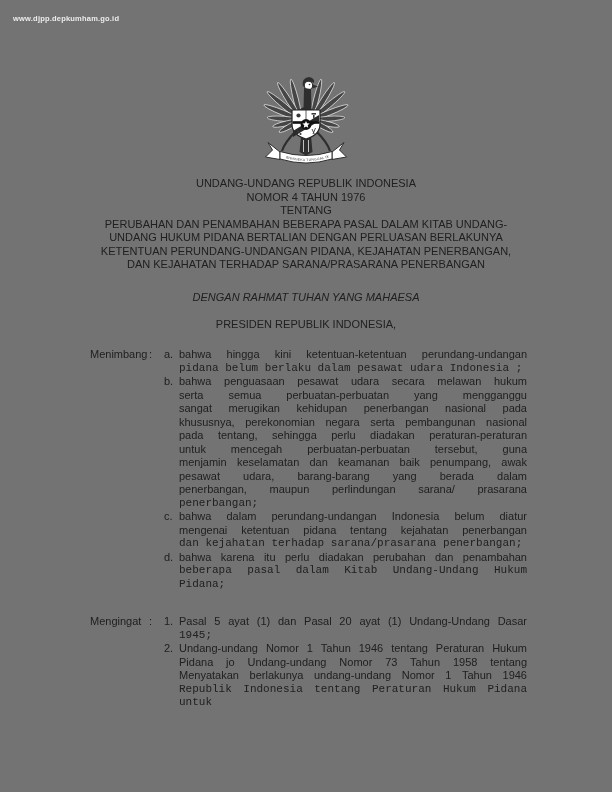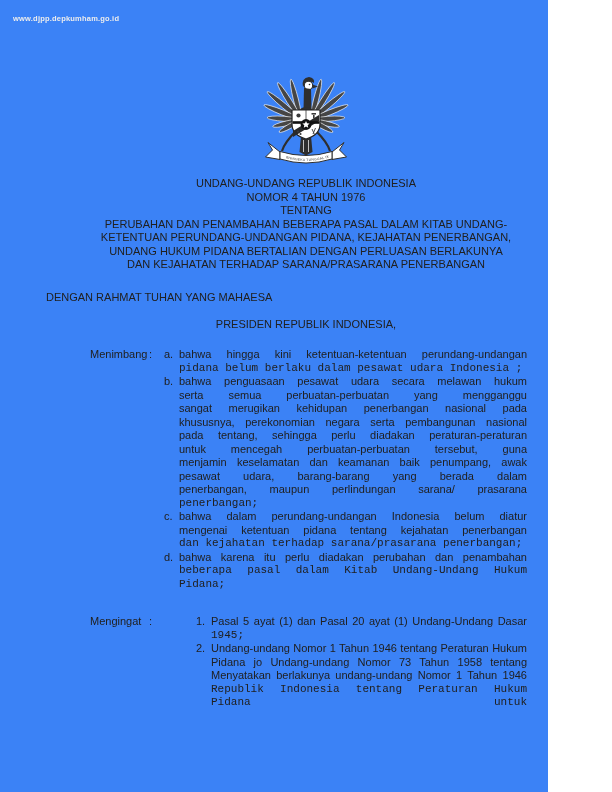--- a/index.html
+++ b/index.html
@@ -1,45 +1,45 @@
 <!DOCTYPE html>
 <html><head>
 <meta charset="utf-8">
 <style>
   html,body{margin:0;padding:0;background:#ffffff;}
   .page{
     position:relative;
-    width:548px;height:792px;
-    background:#3b82f6;
+    width:612px;height:792px;
+    background:#737373;
     overflow:hidden;
     font-family:"Liberation Sans",sans-serif;
     color:#202020;
   }
   .watermark{
     position:absolute;top:14px;left:13px;
     font-size:7.5px;letter-spacing:.2px;
     color:#ededed;font-weight:bold;
   }
   .emblem-wrap{
     position:absolute;top:74px;left:0;width:612px;
     display:flex;justify-content:center;
   }
   .doc-header{
     position:absolute;top:177px;left:46px;width:520px;
     font-size:11px;line-height:13.5px;
   }
   .lines-center .line{text-align:center;}
-  .invocation{margin-top:19px;}
+  .invocation{margin-top:19px;text-align:center;font-style:italic;}
   .authority{margin-top:14px;text-align:center;}
   .doc-body{
     position:absolute;top:348px;left:90px;width:437px;
     font-size:11px;line-height:13.5px;
   }
   .section-row{display:flex;align-items:flex-start;}
-  .section-row.mengingat{margin-top:24px;gap:32px;}
+  .section-row.mengingat{margin-top:24px;}
   .sec-label{width:74px;flex-shrink:0;display:flex;}
   .sec-label .colon{margin-left:auto;margin-right:12px;}
   .items{flex:1;min-width:0;}
   .item{display:flex;align-items:flex-start;}
   .marker{width:15px;flex-shrink:0;}
   .itext{flex:1;min-width:0;}
   .lines-just .line{text-align:justify;text-align-last:justify;}
   .lines-just .line:last-child{text-align-last:left;font-family:Liberation Mono, monospace;}
   .lines-just.justify-all .line:last-child{text-align-last:justify;}
 </style>
@@ -110,22 +110,22 @@
       </g>
     </svg>
   </div>
 
   <div class="doc-header">
     <div class="lines-center">
         <div class="line">UNDANG-UNDANG REPUBLIK INDONESIA</div>
         <div class="line">NOMOR 4 TAHUN 1976</div>
         <div class="line">TENTANG</div>
         <div class="line">PERUBAHAN DAN PENAMBAHAN BEBERAPA PASAL DALAM KITAB UNDANG-</div>
+        <div class="line">UNDANG HUKUM PIDANA BERTALIAN DENGAN PERLUASAN BERLAKUNYA</div>
         <div class="line">KETENTUAN PERUNDANG-UNDANGAN PIDANA, KEJAHATAN PENERBANGAN,</div>
-        <div class="line">UNDANG HUKUM PIDANA BERTALIAN DENGAN PERLUASAN BERLAKUNYA</div>
         <div class="line">DAN KEJAHATAN TERHADAP SARANA/PRASARANA PENERBANGAN</div>
       </div>
     <div class="invocation">DENGAN RAHMAT TUHAN YANG MAHAESA</div>
     <div class="authority">PRESIDEN REPUBLIK INDONESIA,</div>
   </div>
 
   <div class="doc-body">
 
     <div class="section-row menimbang">
       <div class="sec-label">

